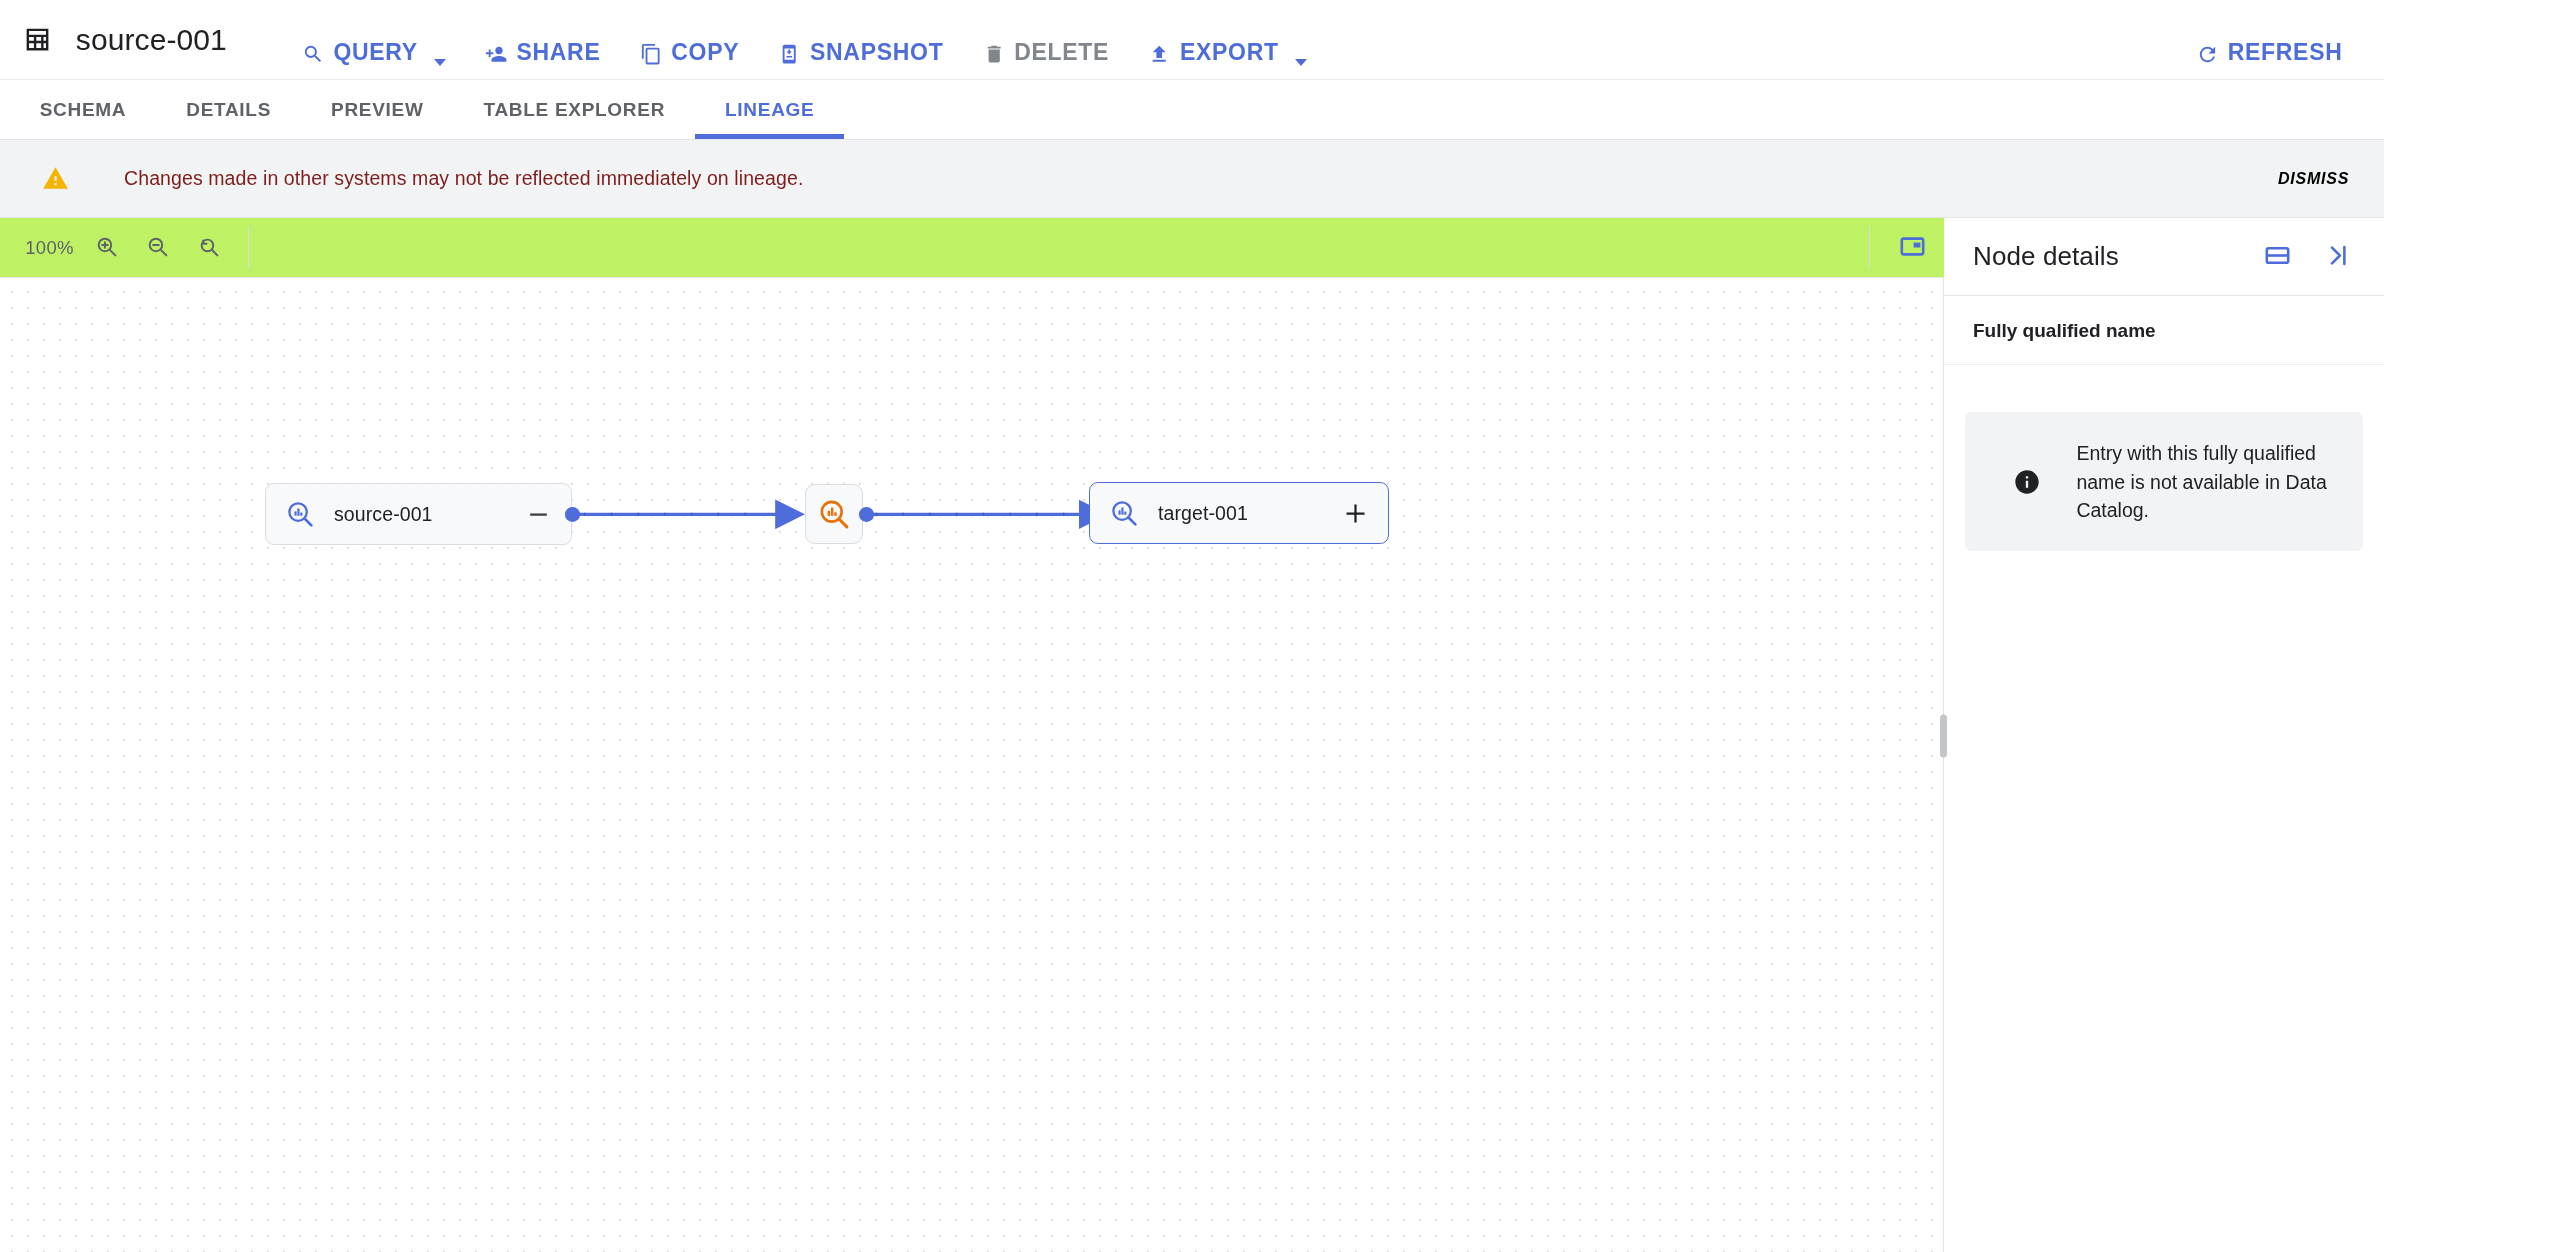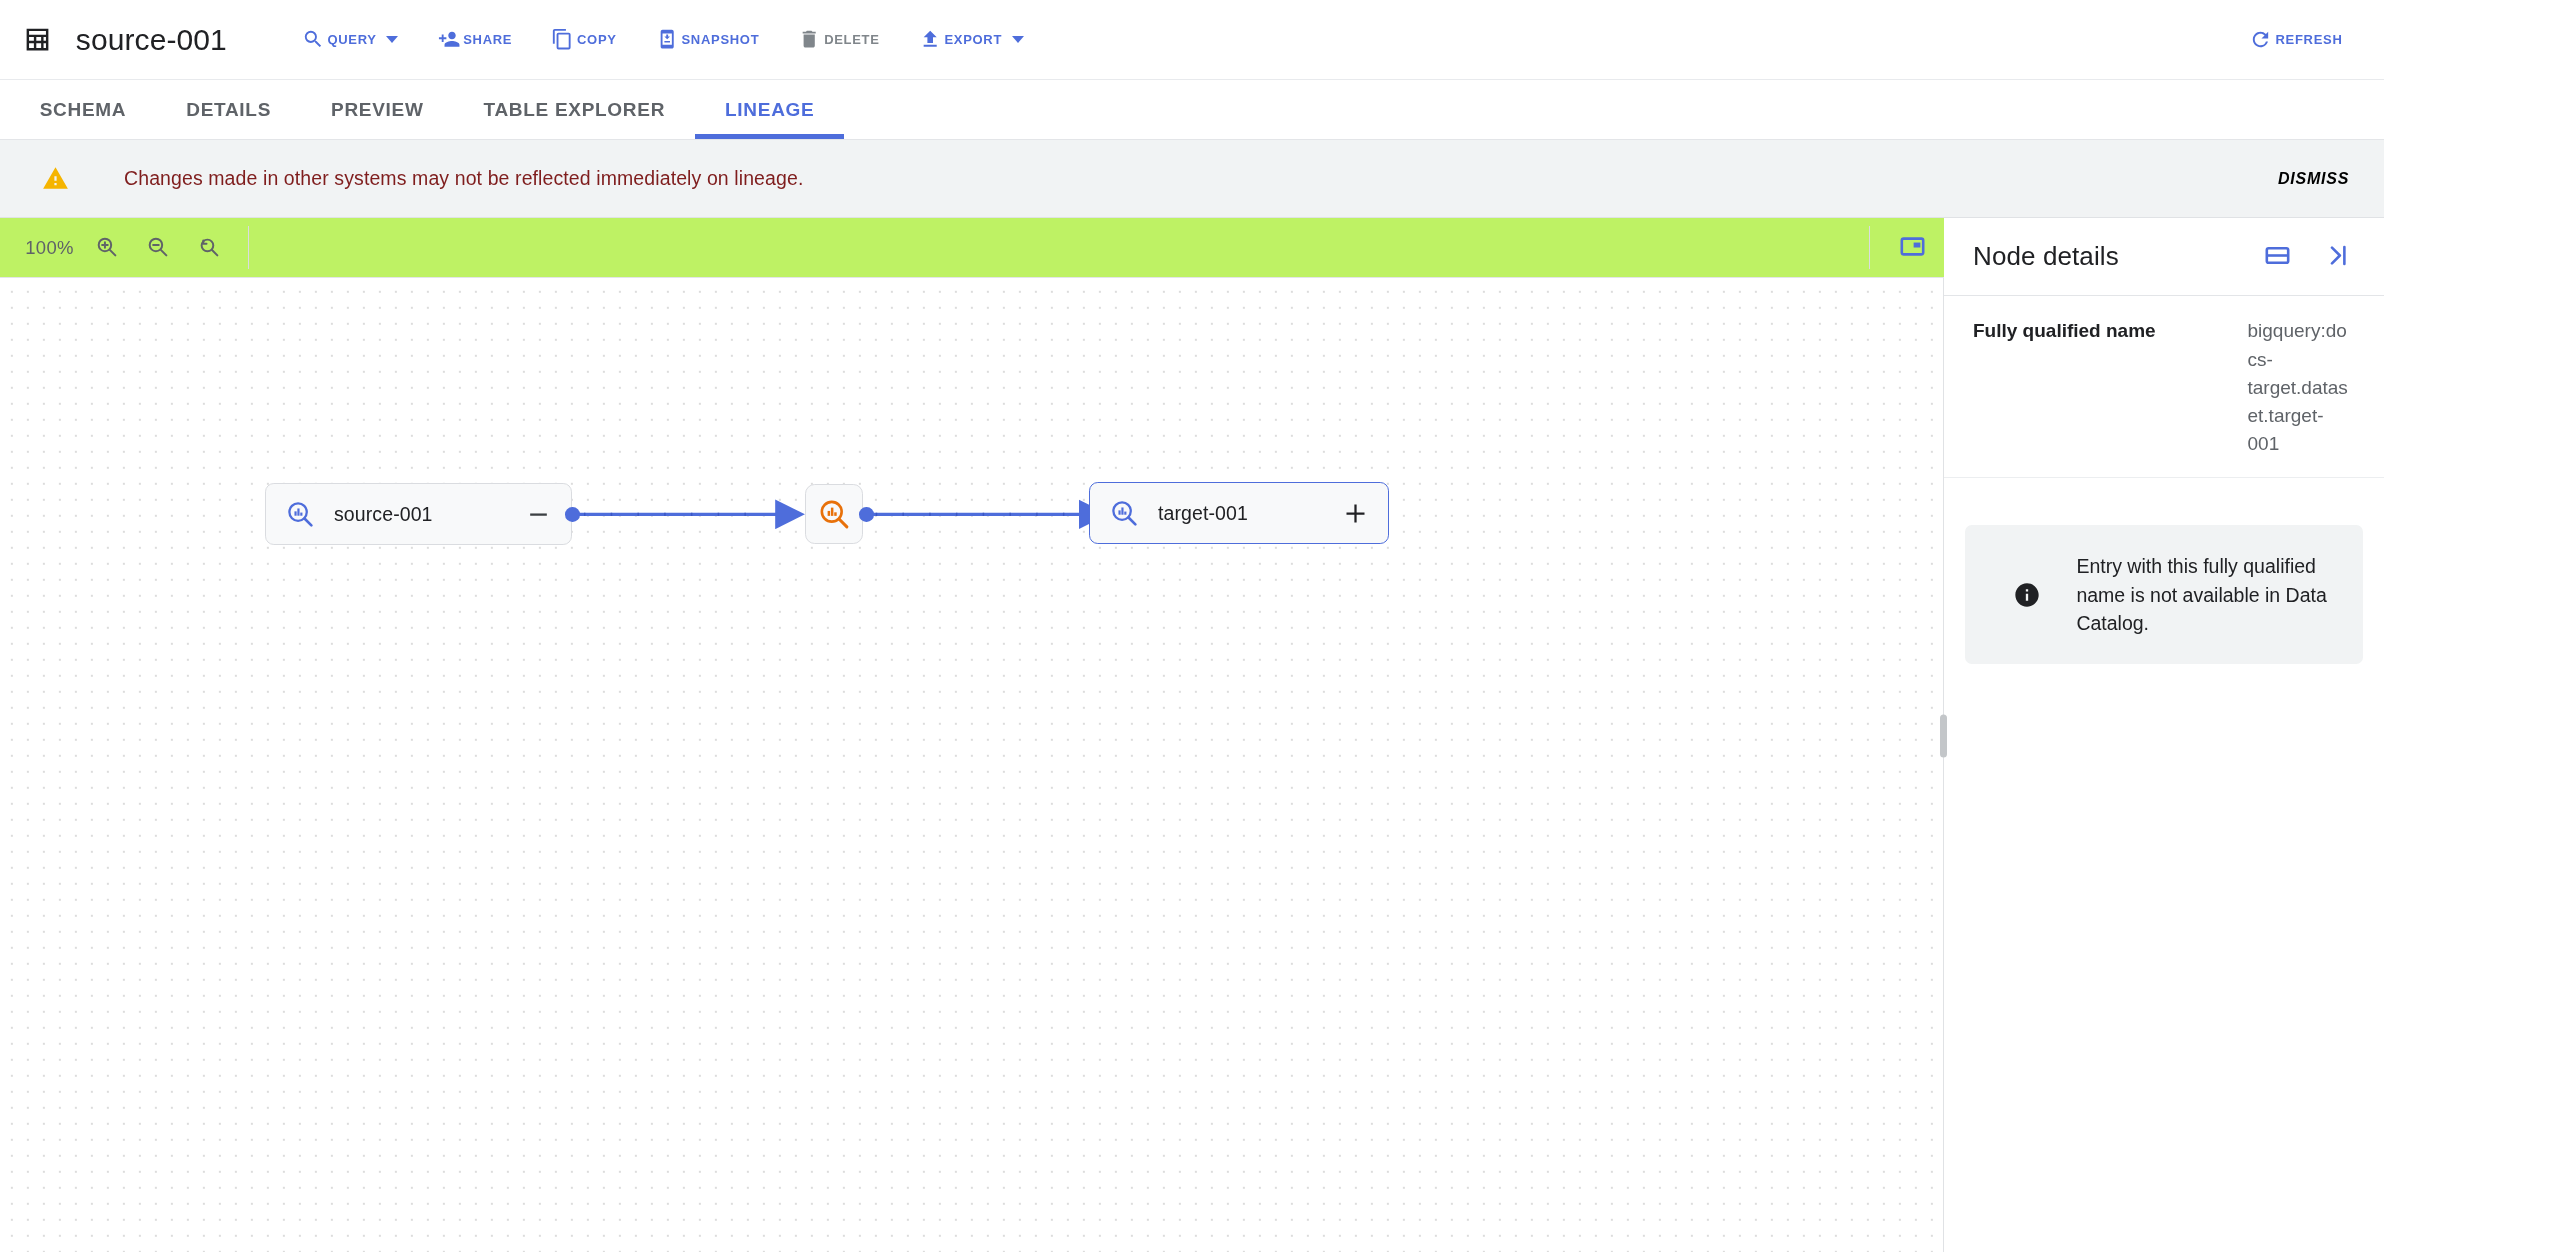--- a/index.html
+++ b/index.html
@@ -20,24 +20,24 @@
     background: #fff;
     border-bottom: 1px solid #e8eaed;
   }
   .table-icon { width: 33px; height: 33px; flex:0 0 33px; display:flex; align-items:center; justify-content:center; }
   .page-title {
     font-size: 30px; color: #202124; font-weight: 400;
     margin-left: 21.4px; letter-spacing: 0.1px; white-space: nowrap;
   }
   .hdr-actions { display: flex; align-items: center; margin-left: 58px; }
   .hdr-btn {
-    display: flex; align-items: center; gap: 3px;
+    display: flex; align-items: flex-end; gap: 9px;
     height: 53px; padding: 0 16.5px; margin-right: 5.8px;
     border: none; background: transparent; cursor: pointer;
-    color: #4e6ddb; font-size: 13px; font-weight: 600;
+    color: #4e6ddb; font-size: 23px; font-weight: 600;
     letter-spacing: 0.7px; border-radius: 3.9px; white-space: nowrap;
     font-family: "Liberation Sans", sans-serif;
   }
   .hdr-btn.disabled { color: #80868b; cursor: default; }
   .hdr-btn .ic { display:flex; align-items:center; justify-content:center; width:23px; height:23px; }
   .caret { width: 0; height: 0; border-left: 6.8px solid transparent; border-right: 6.8px solid transparent;
            border-top: 7.8px solid #4e6ddb; margin-left: 6.8px; }
   .spacer { flex: 1 1 auto; }
   .refresh-btn { margin-right: 0; }
 
@@ -413,21 +413,20 @@
                 <path d="M8 5l7 7-7 7"></path>
                   <path d="M19 4.5v15"></path>
               </svg>
             </span>
           </button>
         </div>
       </div>
 
       <div class="details-row">
         <div class="details-key">Fully qualified name</div>
-        <div class="details-val">bigquery:docs-target.dataset.target-001</div>
       </div>
 
       <div class="info-box">
         <span class="info-ic">
           <svg width="28" height="28" viewBox="0 0 24 24">
               <path fill="#202124" d="M12 2C6.48 2 2 6.48 2 12s4.48 10 10 10 10-4.48 10-10S17.52 2 12 2zm1 15h-2v-6h2v6zm0-8h-2V7h2v2z"></path>
             </svg>
         </span>
         <div class="info-text">Entry with this fully qualified name is not available in Data Catalog.</div>
       </div>

